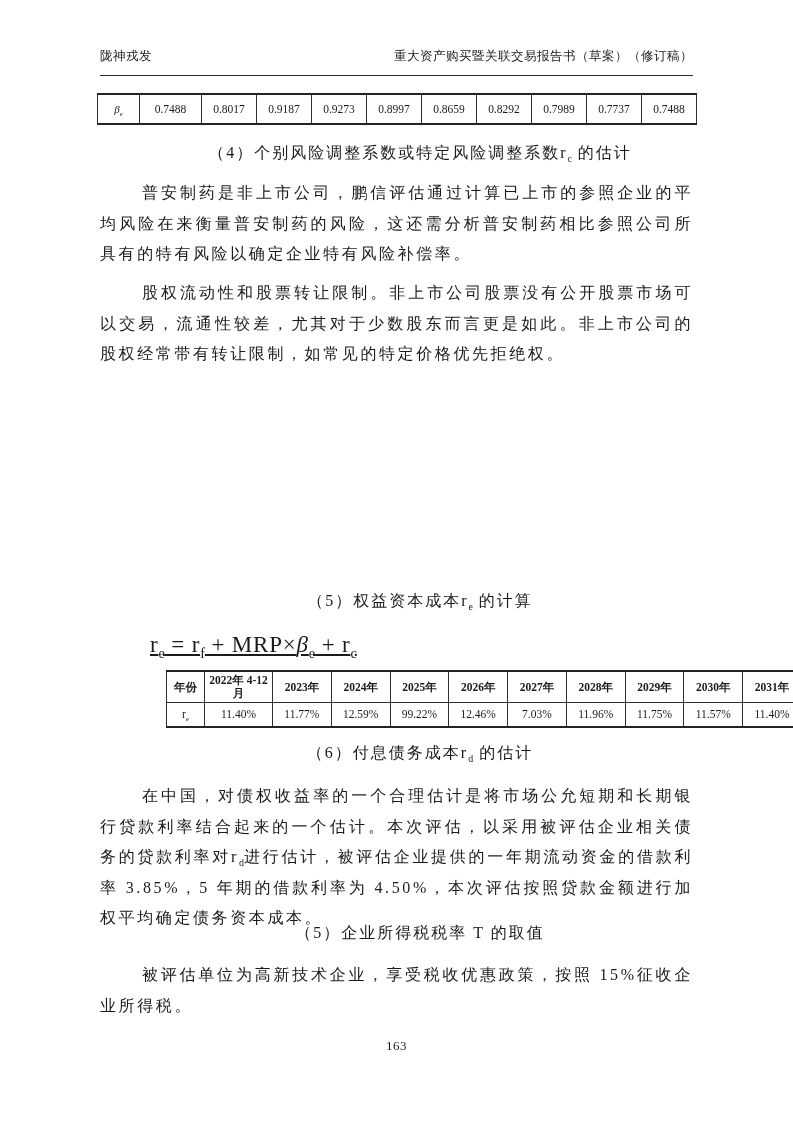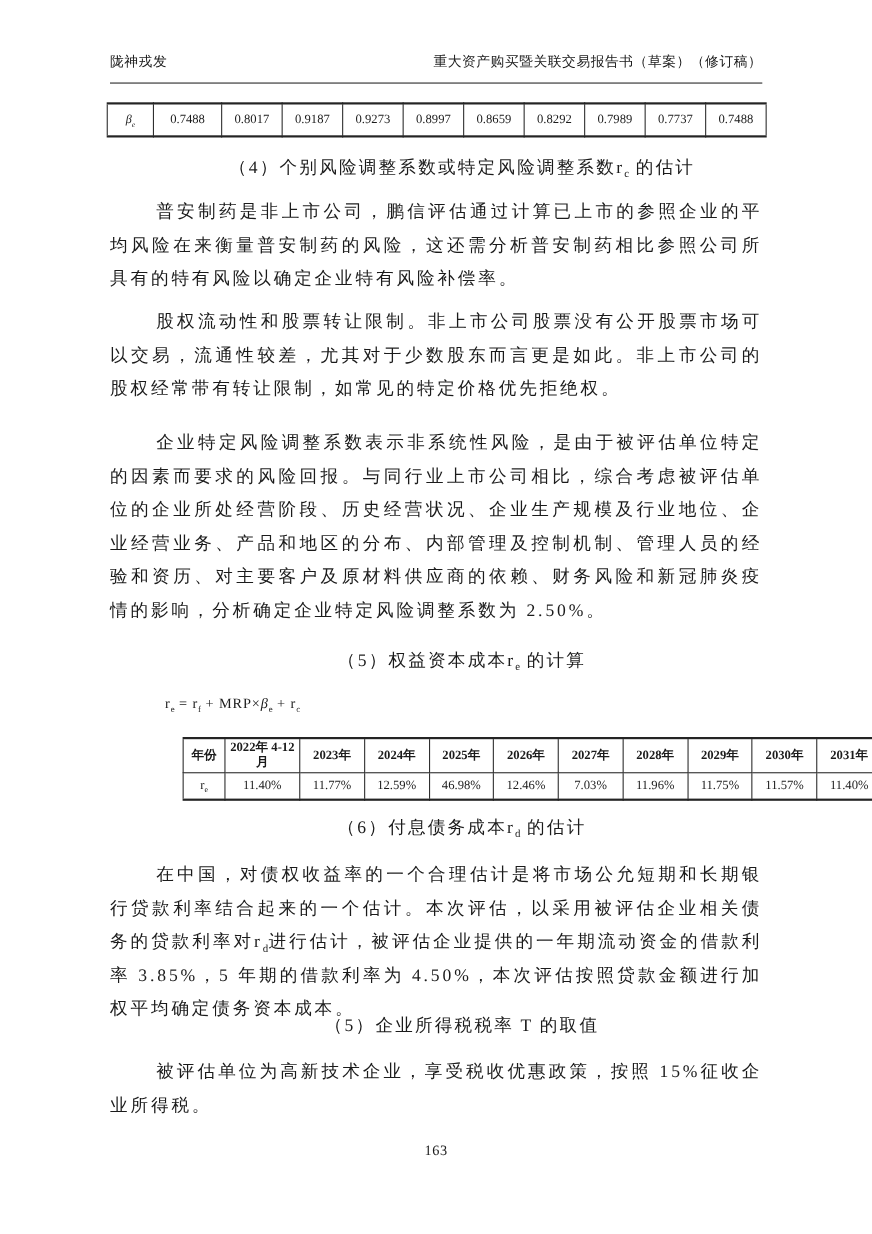--- a/index.html
+++ b/index.html
@@ -48,22 +48,23 @@
     text-indent: 42px;
     margin: 0;
   }
   sub {
     font-size: 62%;
     letter-spacing: 0;
     line-height: 0;
   }
   .formula {
     left: 150px;
-    font-size: 13px;
+    font-size: 23px;
     letter-spacing: 0.8px;
+    text-decoration: underline;
   }
   .formula .beta-sym { font-style: italic; }
   table.tbl {
     border-collapse: collapse;
     table-layout: fixed;
     text-align: center;
     font-size: 11.5px;
   }
   .tbl td {
     border: 1px solid #2f2f2f;
@@ -140,21 +141,20 @@
     </table>
 
   <div class="abs heading" style="top:140px">
     <span>（4）个别风险调整系数或特定风险调整系数r</span><sub>c</sub><span> 的估计</span>
   </div>
 
   <p class="abs para" style="top:278px">股权流动性和股票转让限制。非上市公司股票没有公开股票市场可以交易，流通性较差，尤其对于少数股东而言更是如此。非上市公司的股权经常带有转让限制，如常见的特定价格优先拒绝权。</p>
 
   <p class="abs para" style="top:178px">普安制药是非上市公司，鹏信评估通过计算已上市的参照企业的平均风险在来衡量普安制药的风险，这还需分析普安制药相比参照公司所具有的特有风险以确定企业特有风险补偿率。</p>
 
-  <p class="abs para" style="top:388px">企业特定风险调整系数表示非系统性风险，是由于被评估单位特定的因素而要求的风险回报。与同行业上市公司相比，综合考虑被评估单位的企业所处经营阶段、历史经营状况、企业生产规模及行业地位、企业经营业务、产品和地区的分布、内部管理及控制机制、管理人员的经验和资历、对主要客户及原材料供应商的依赖、财务风险和新冠肺炎疫情的影响，分析确定企业特定风险调整系数为 2.50%。</p>
 
   <div class="abs heading" style="top:588px">
     <span>（5）权益资本成本r</span><sub>e</sub><span> 的计算</span>
   </div>
 
   <div class="abs formula" style="top:632px">
     <span>r</span><sub>e</sub><span> = r</span><sub>f</sub><span> + MRP×</span><span class="beta-sym">β</span><sub>e</sub><span> + r</span><sub>c</sub>
   </div>
 
   <table class="abs tbl re-tbl">
@@ -183,21 +183,21 @@
       <td>2028年</td>
       <td>2029年</td>
       <td>2030年</td>
       <td>2031年</td>
     </tr>
     <tr class="val">
       <td><span>r</span><sub>e</sub></td>
       <td>11.40%</td>
       <td>11.77%</td>
       <td>12.59%</td>
-      <td>46.98%</td>
+      <td>99.22%</td>
       <td>12.46%</td>
       <td>7.03%</td>
       <td>11.96%</td>
       <td>11.75%</td>
       <td>11.57%</td>
       <td>11.40%</td>
     </tr>
   </tbody>
     </table>
 

